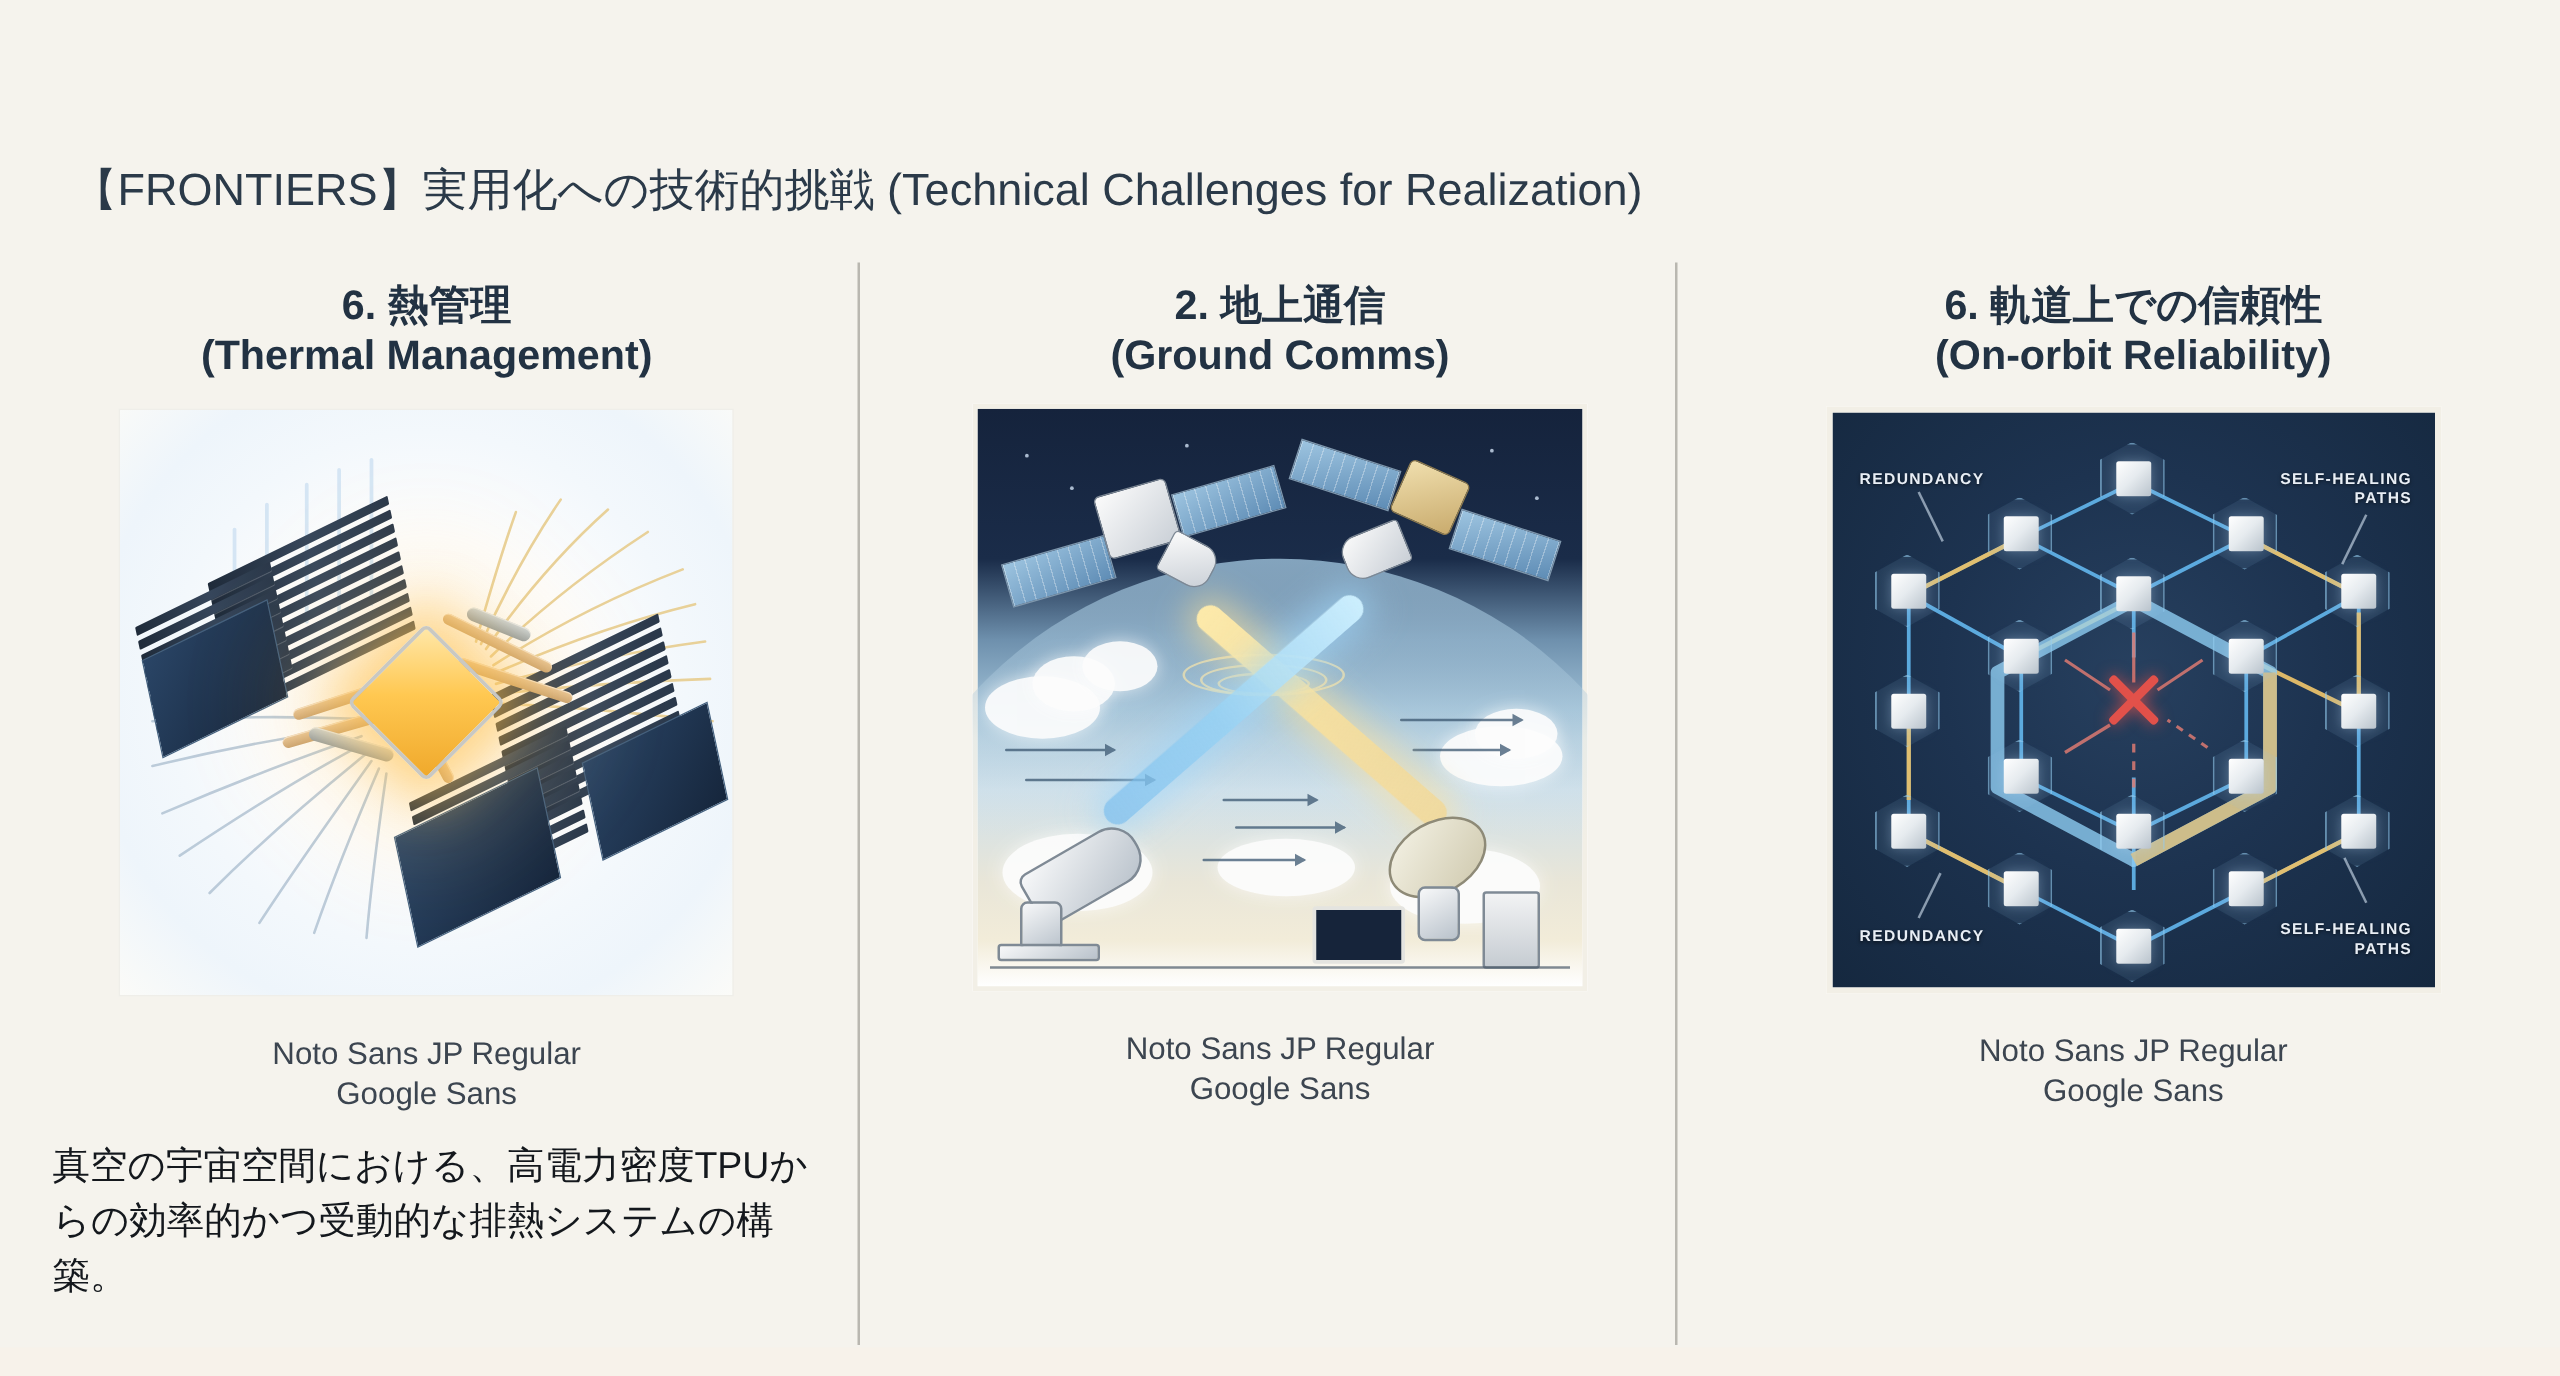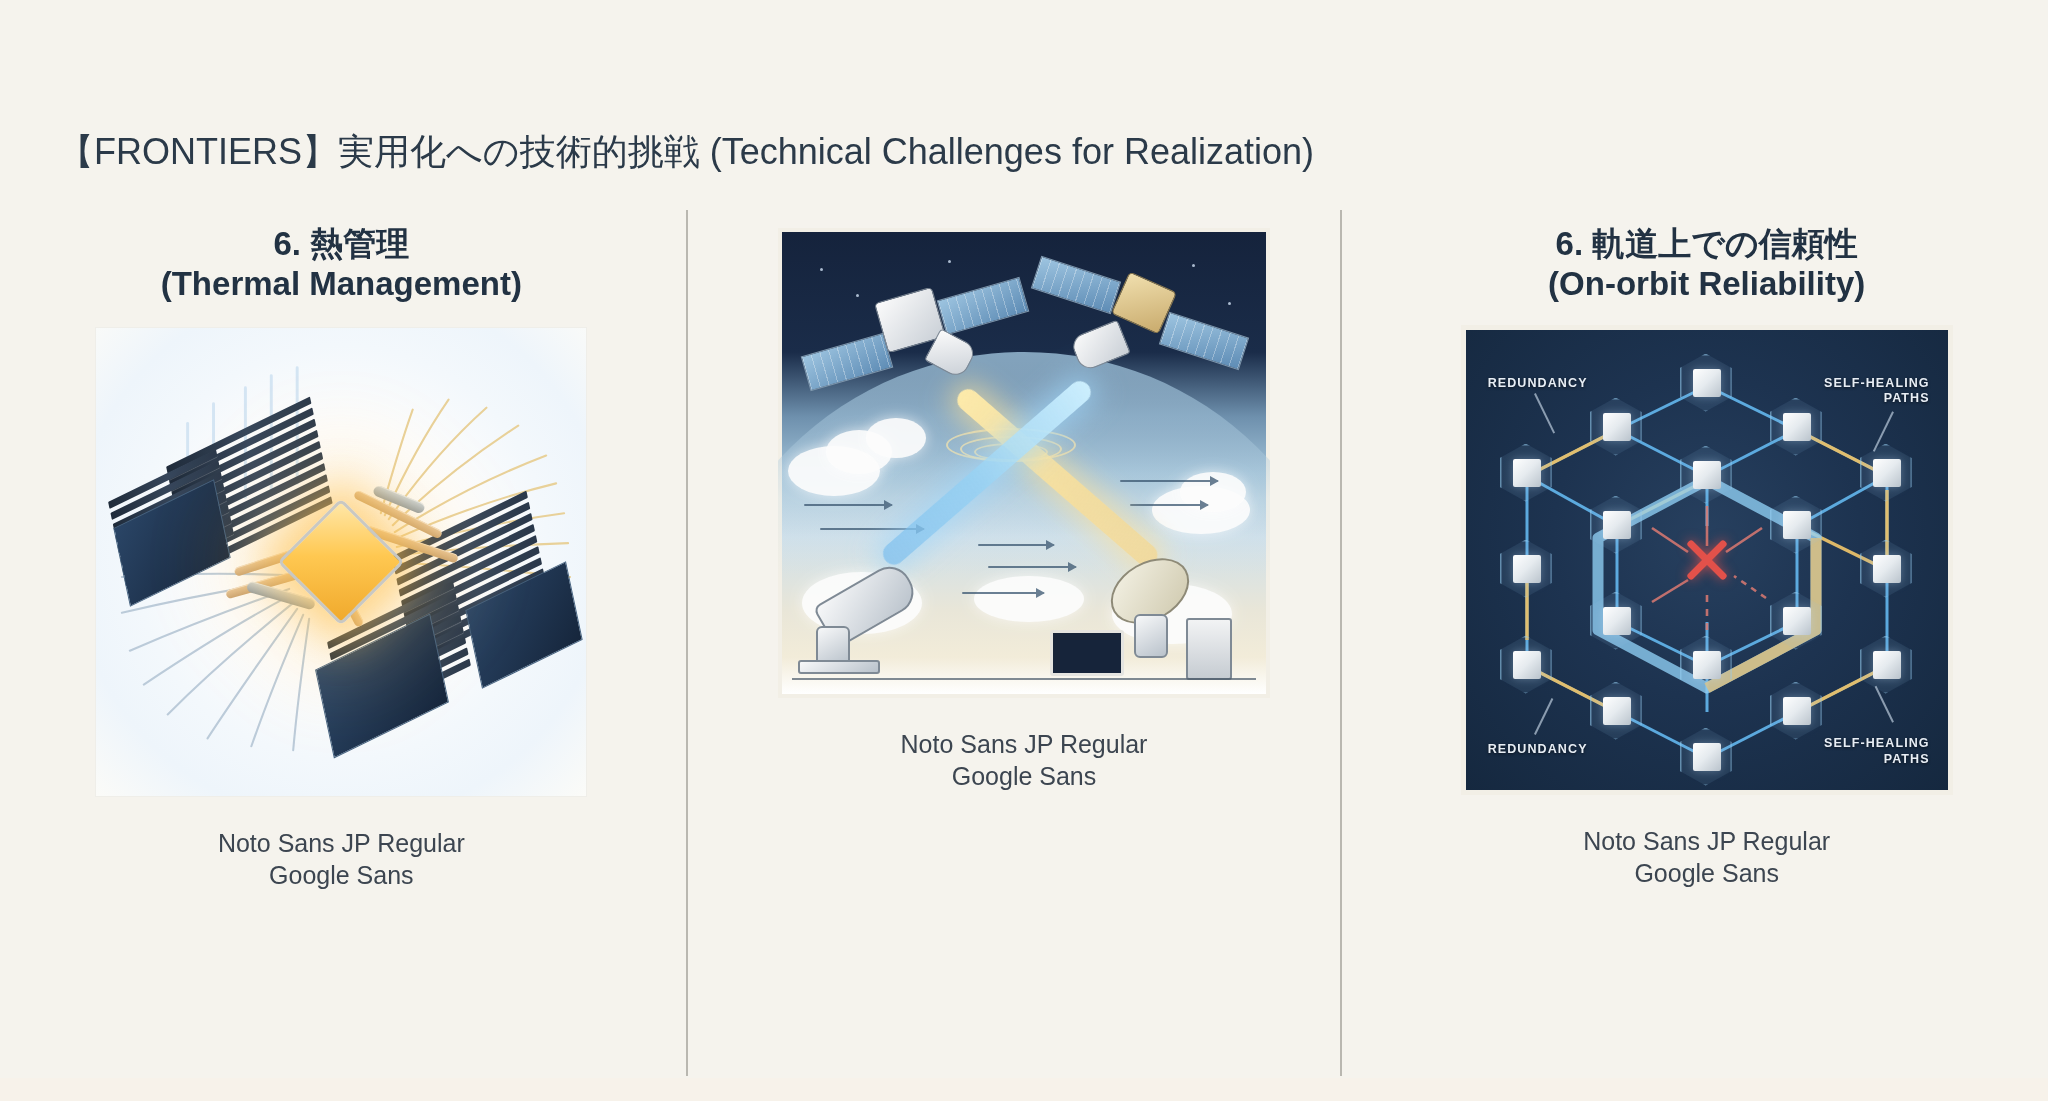--- a/index.html
+++ b/index.html
@@ -352,23 +352,26 @@
         <div class="pipe" style="left:268px; top:212px; width:96px; height:9px; transform:rotate(18deg);"></div>
         <div class="pipe" style="left:206px; top:258px; width:80px; height:9px; transform:rotate(62deg);"></div>
         <div class="pipe" style="left:150px; top:262px; width:70px; height:11px; transform:rotate(16deg); background:linear-gradient(180deg,#cdd7de,#8e9ba6);"></div>
         <div class="pipe" style="left:276px; top:166px; width:54px; height:11px; transform:rotate(22deg); background:linear-gradient(180deg,#cdd7de,#8e9ba6);"></div>
 
         <div class="f1-core"></div>
       </div>
 
       <div class="font-note">Noto Sans JP Regular
 Google Sans</div>
+      <div class="desc">真空の宇宙空間における、高電力密度TPUからの効率的かつ受動的な排熱システムの構築。</div>
     </div>
 
     <div class="col">
+      <div class="col-heading">2. 地上通信
+(Ground Comms)</div>
 
       <div class="figure fig2">
         <div class="fig2-inner">
           <div class="star" style="left:38px; top:36px"></div>
           <div class="star" style="left:74px; top:62px"></div>
           <div class="star" style="left:166px; top:28px"></div>
           <div class="star" style="left:232px; top:78px"></div>
           <div class="star" style="left:268px; top:48px"></div>
           <div class="star" style="left:410px; top:32px"></div>
           <div class="star" style="left:446px; top:70px"></div>

